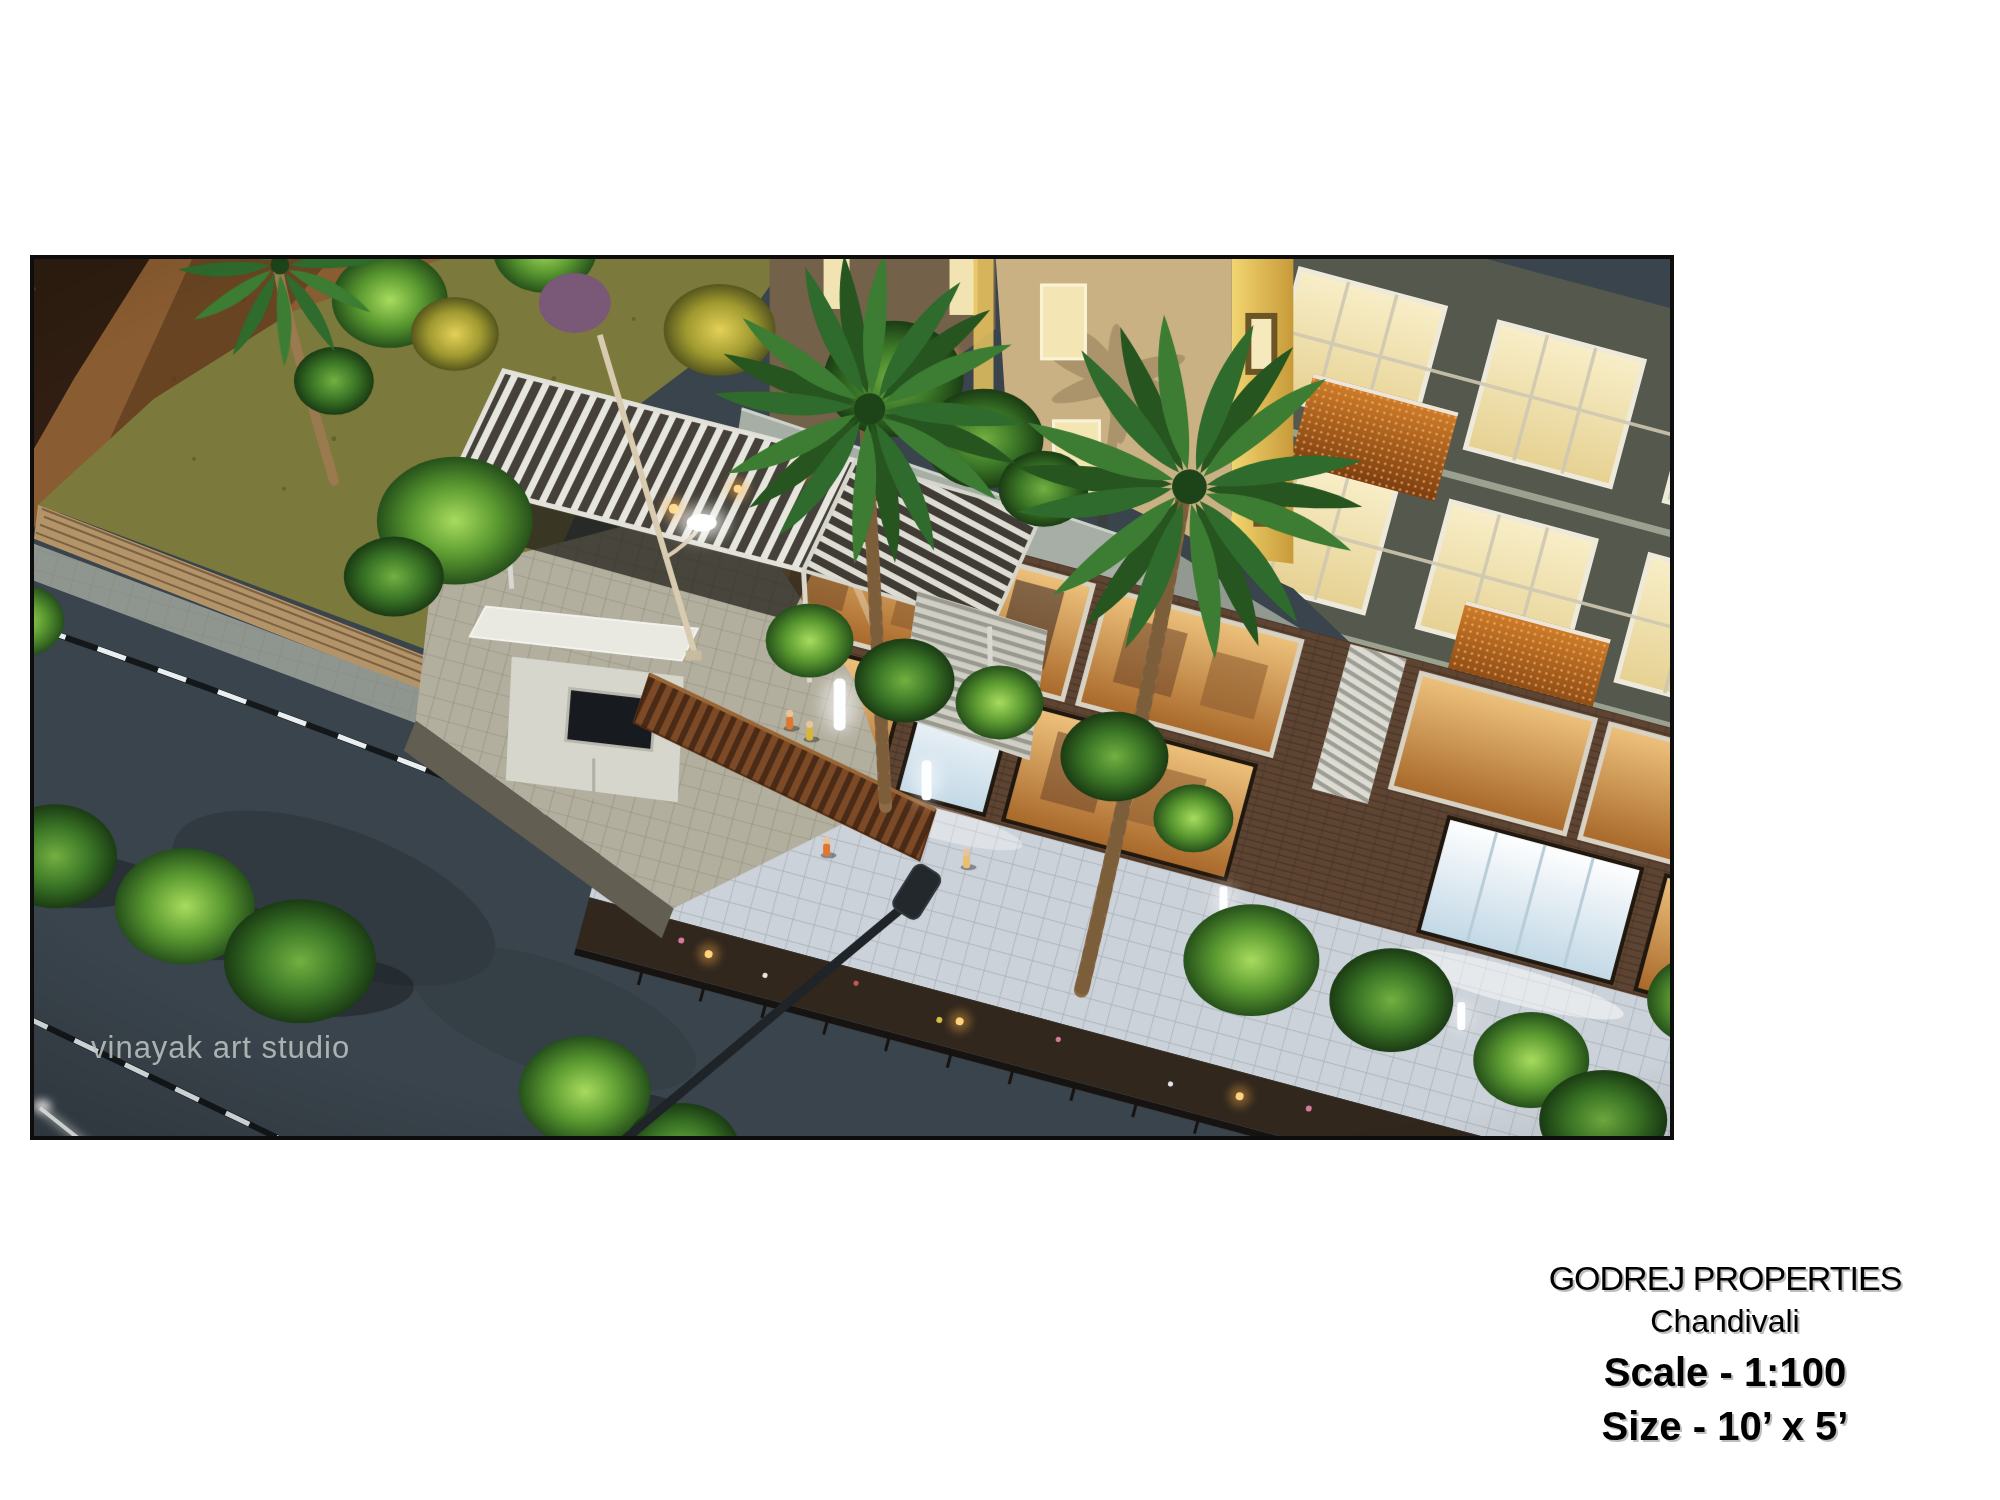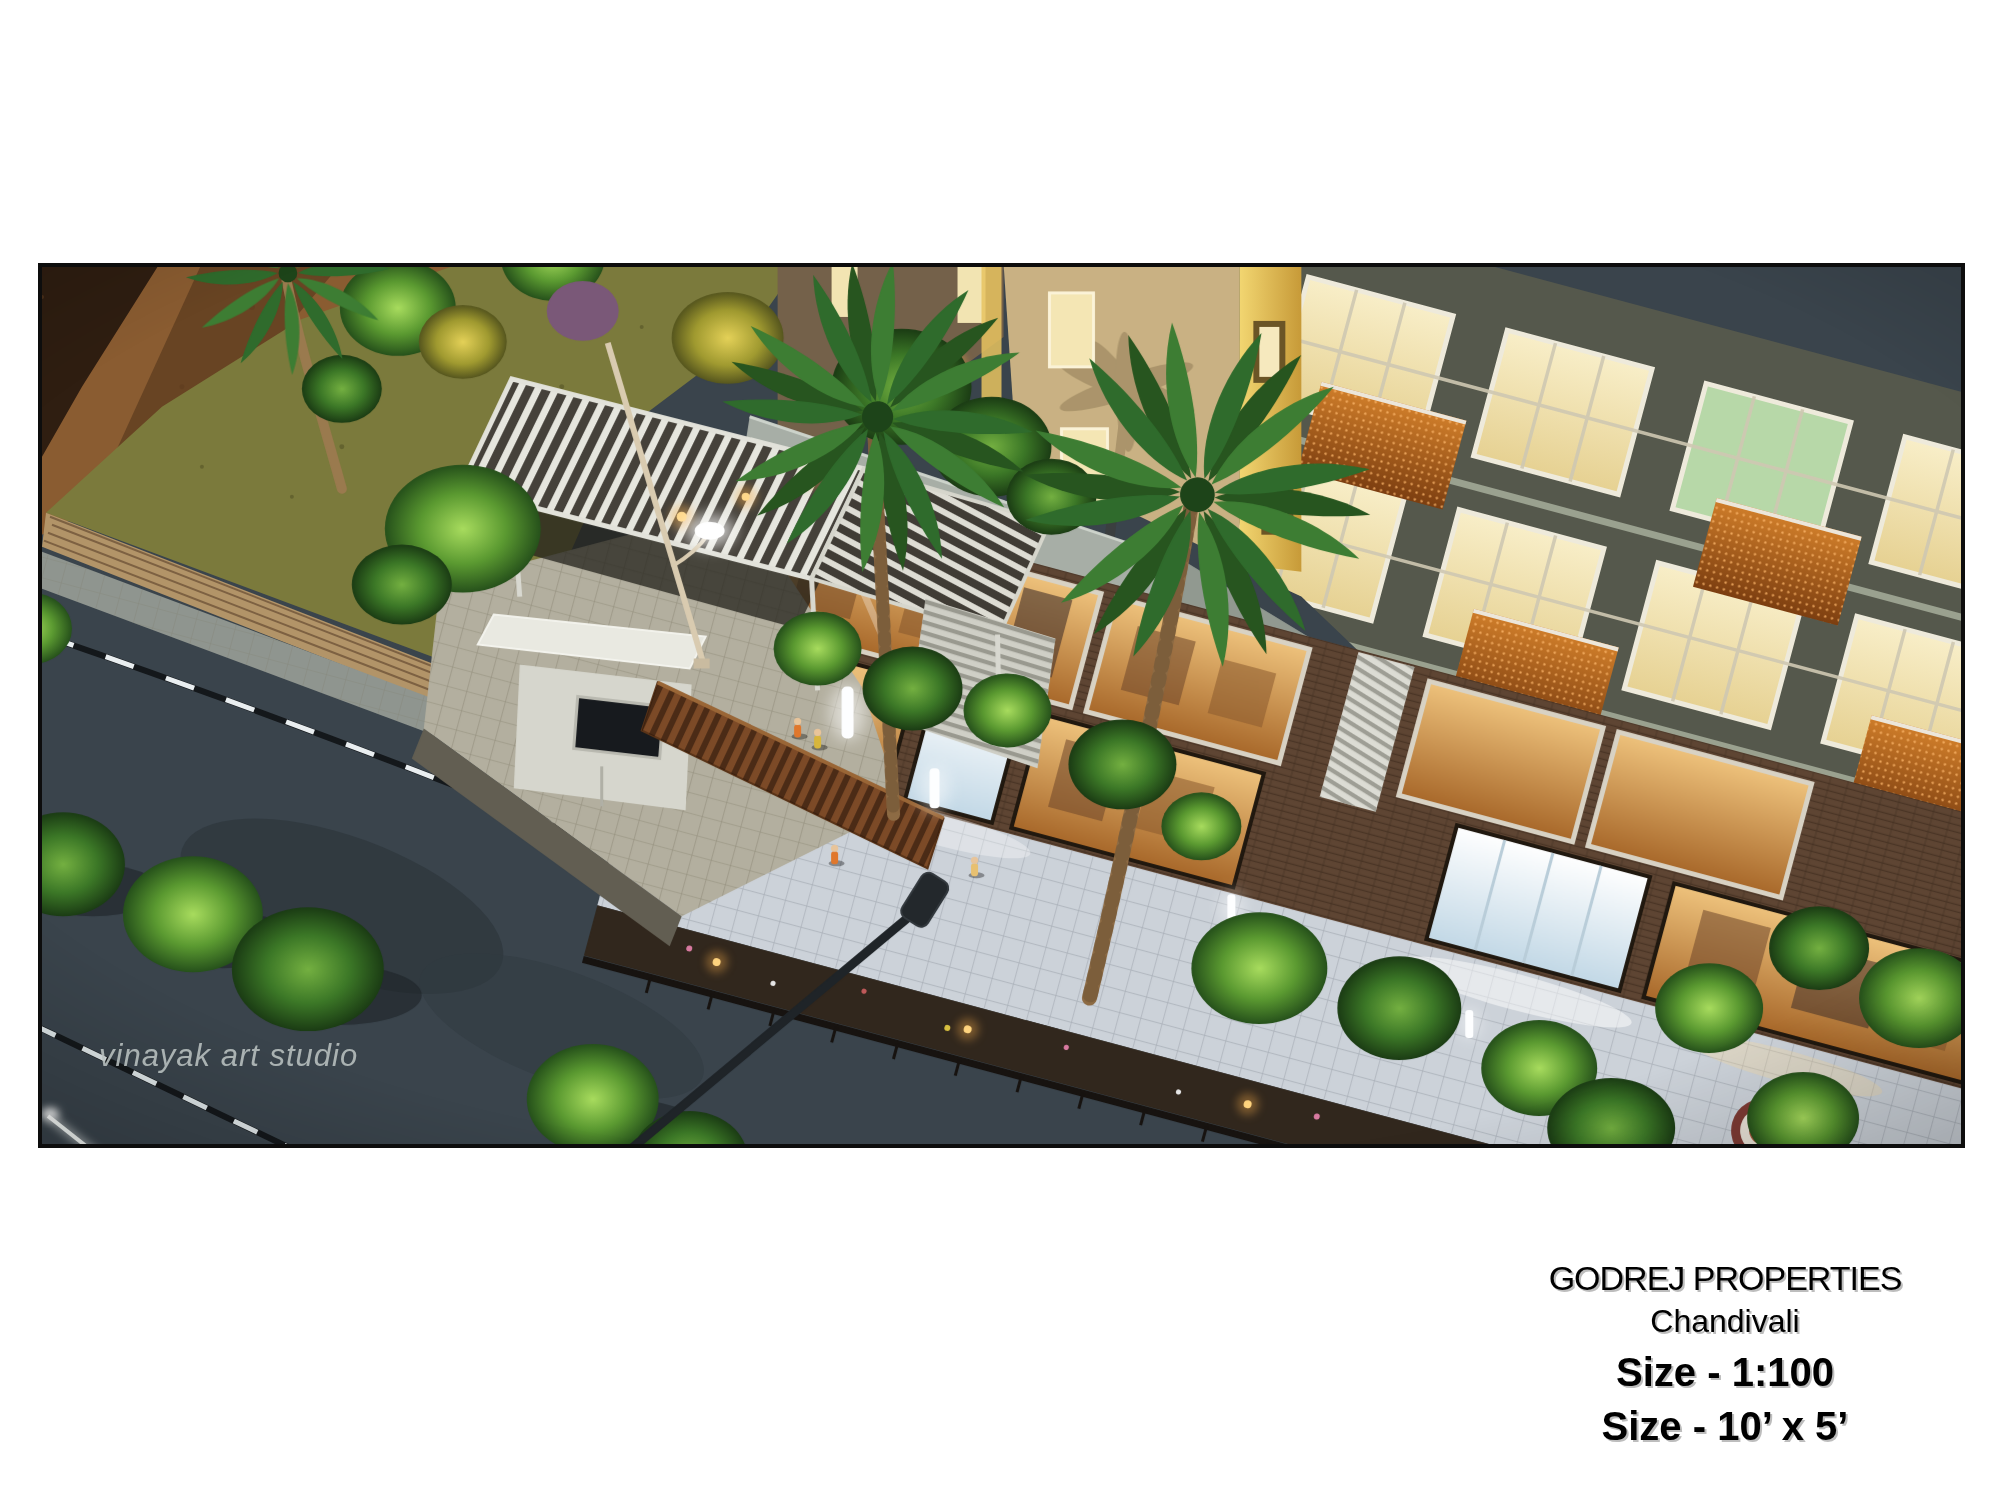--- a/index.html
+++ b/index.html
@@ -5,22 +5,22 @@
   :root{
     --asphalt:#3a444c; --lawn:#7b7a3c; --wallbrick:#8a5c31; --plank:#b29468;
     --deck:#a7aea6; --sidewall:#c9b183; --litedge:#e8c35f; --facade:#55584c;
     --winglow:#efe2b2; --wingreen:#b7d8a8; --copper:#b35c1d; --amber:#c98d4e;
     --cool:#dfe8ee; --promenade:#ccd2d9; --pergola:#d8d8d0; --tilewarm:#b3af9f;
     --roadline:#e9eef0; --frame:#0d0d0d; --captext:#000000;
   }
   html,body{margin:0;padding:0;}
   body{width:2000px;height:1500px;background:#ffffff;font-family:"Liberation Sans",sans-serif;position:relative;overflow:hidden;}
   .page{position:absolute;inset:0;background:#ffffff;}
-  figure.photo{position:absolute;left:30px;top:255px;width:1927px;height:885px;margin:8px;
-    border:4px solid var(--frame);box-sizing:border-box;background:var(--asphalt);overflow:hidden;font-style:italic;}
+  figure.photo{position:absolute;left:30px;top:255px;width:1644px;height:885px;margin:0;
+    border:4px solid var(--frame);box-sizing:border-box;background:var(--asphalt);overflow:hidden;}
   figure.photo svg{display:block;width:1919px;height:877px;}
   .watermark{position:absolute;left:57px;top:771px;font-size:31px;font-weight:400;letter-spacing:1px;
     color:rgba(185,194,192,0.88);}
   .caption{position:absolute;left:1460px;top:1260px;width:530px;text-align:center;color:var(--captext);}
   .caption div{text-shadow:2px 2px 0 rgba(145,145,145,0.6);}
   .cap-title{font-size:34px;font-weight:normal;letter-spacing:-1px;line-height:1.08;margin-bottom:7px;}
   .cap-sub{font-size:32px;font-weight:normal;line-height:1.1;margin-bottom:11px;}
   .cap-scale{font-size:40px;font-weight:bold;line-height:1.1;margin-bottom:10px;}
   .cap-size{font-size:40px;font-weight:bold;line-height:1.1;}
 </style>
@@ -664,17 +664,17 @@
 
       <rect x="0" y="0" width="1920" height="878" fill="url(#gVig)"></rect>
     </svg>
 
     <div class="watermark">vinayak art studio</div>
   </figure>
 
   <div class="caption">
     <div class="cap-title">GODREJ PROPERTIES</div>
     <div class="cap-sub">Chandivali</div>
-    <div class="cap-scale">Size - 1:100</div>
+    <div class="cap-scale">Scale - 1:100</div>
     <div class="cap-size">Size - 10’ x 5’</div>
   </div>
 
 </div>
 
 </body></html>

